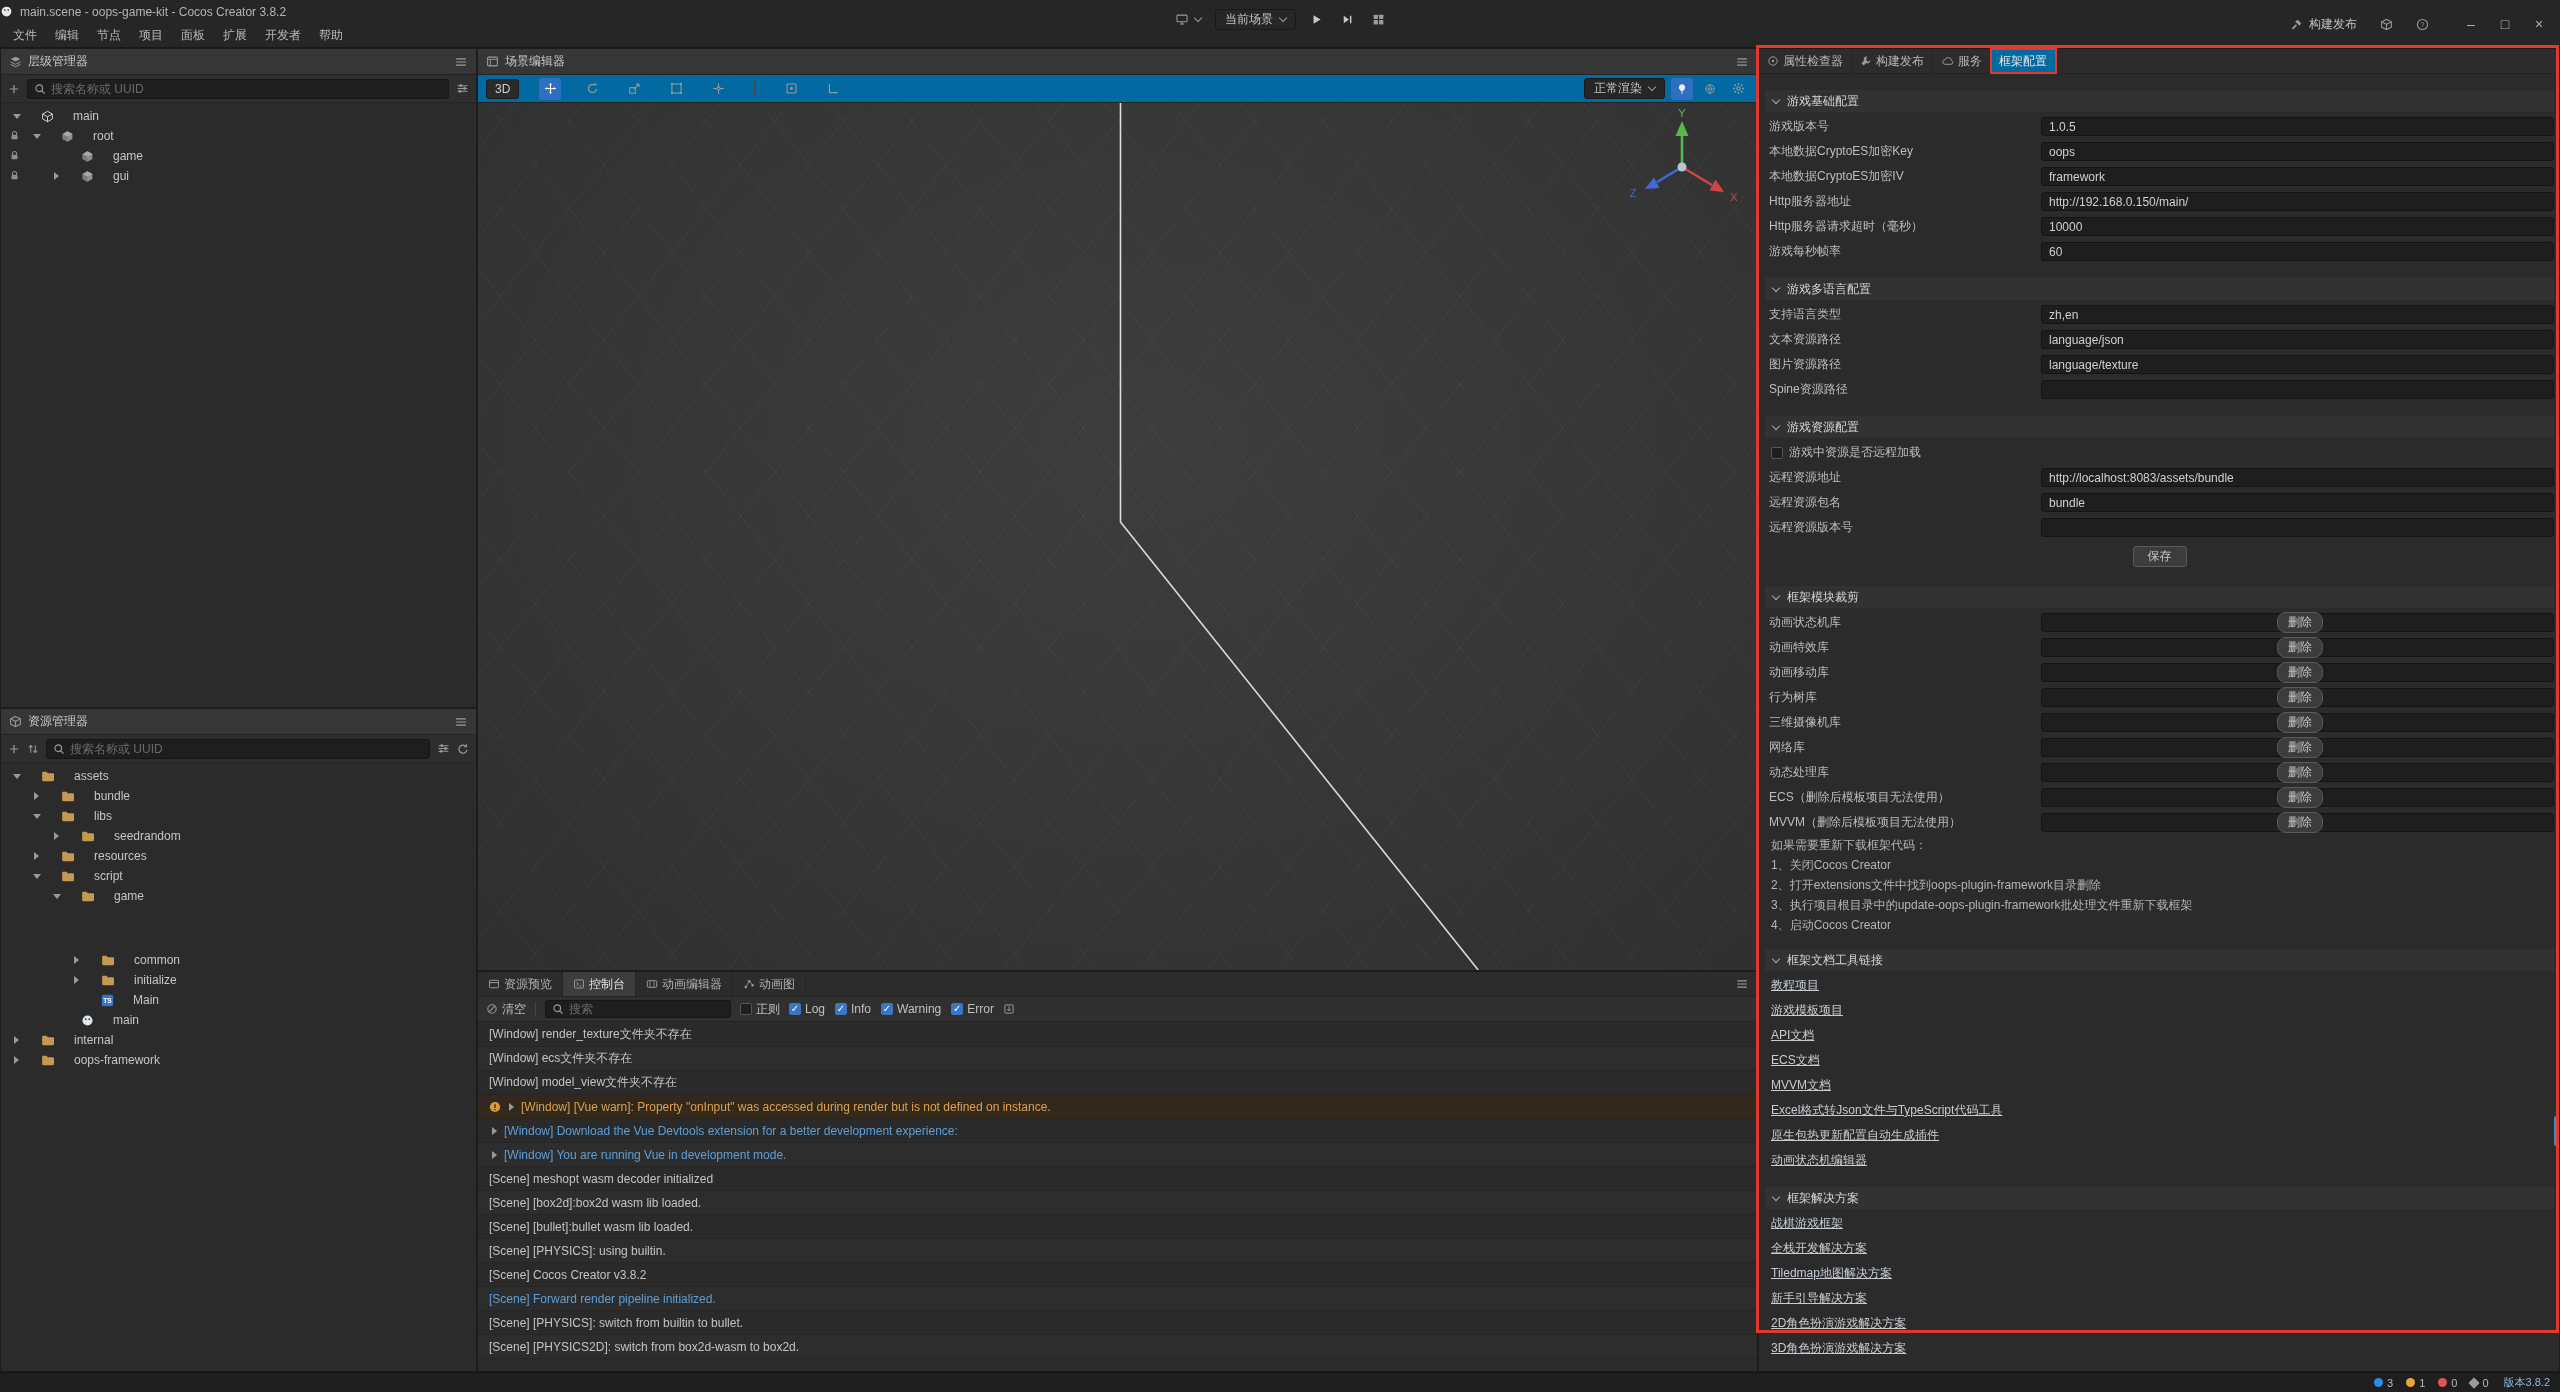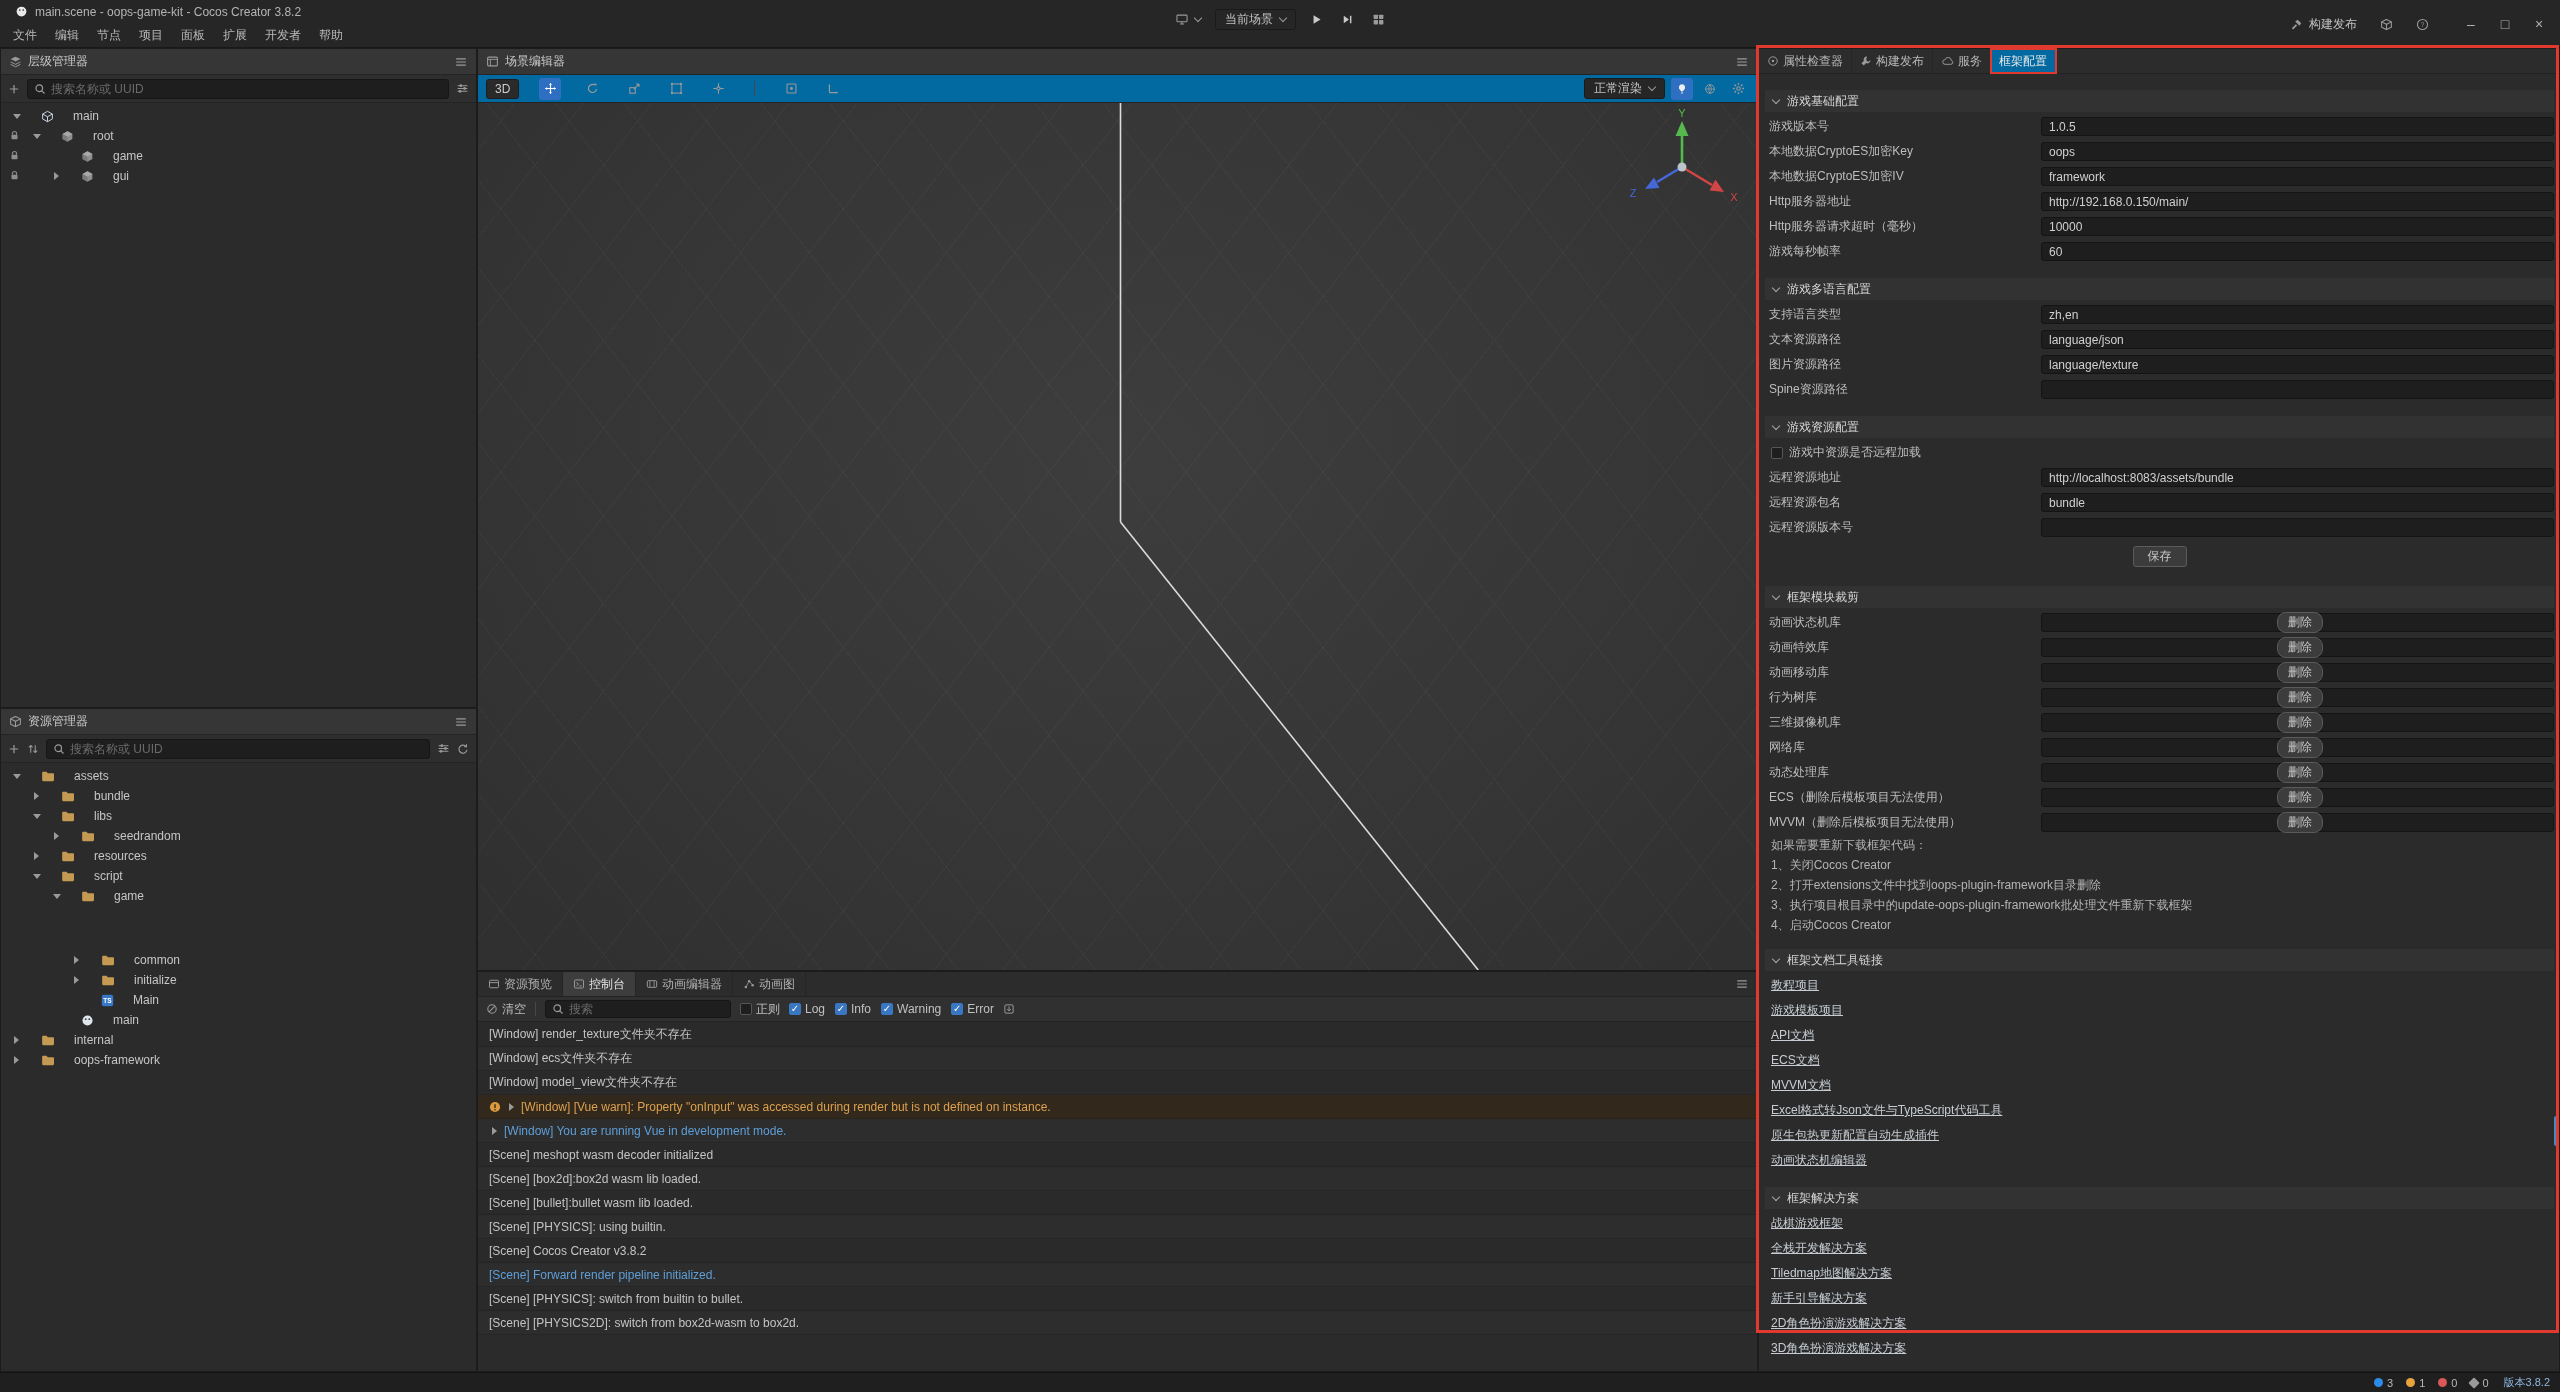--- a/index.html
+++ b/index.html
@@ -4,21 +4,21 @@
 <style>
   *{box-sizing:border-box;margin:0;padding:0}
   html,body{background:#111}
   .app{position:relative;width:2560px;height:1392px;background:#2b2b2b;overflow:hidden;
        font-family:"Liberation Sans","DejaVu Sans",sans-serif;font-size:12px;color:#bdbdbd;
        --annot:#e03a2e}
   svg{display:block}
 
   
   .topbar{position:absolute;left:0;top:0;width:100%;height:48px;background:#262626;border-bottom:1px solid #191919;z-index:10}
-  .title-row{display:flex;align-items:center;gap:7px;height:23px;padding-left:15px;color:#b4b4b4}
+  .title-row{display:flex;align-items:center;gap:7px;height:23px;padding-left:0;color:#b4b4b4}
   .menu-row{display:flex;align-items:center;height:25px;padding-left:4px}
   .menu-item{padding:0 9px;height:20px;display:flex;align-items:center;border-radius:3px;color:#b8b8b8}
   .toolbar-center{position:absolute;left:50%;top:9px;transform:translateX(-50%);display:flex;align-items:center;gap:10px}
   .toolbar-right{position:absolute;right:6px;top:0;height:48px;display:flex;align-items:center;gap:15px}
   .tbtn{display:flex;align-items:center;gap:6px;color:#c0c0c0;padding:2px 4px;border-radius:3px}
   .tselect{height:21px;background:#262626;border:1px solid #1a1a1a;border-radius:3px;display:flex;align-items:center;gap:7px;padding:0 9px;color:#c2c2c2}
   .chev{width:6px;height:6px;border-right:1.4px solid #9a9a9a;border-bottom:1.4px solid #9a9a9a;transform:rotate(45deg);margin-top:-3px;flex:none}
   .winctrls{display:flex;align-items:center;gap:4px;margin-left:8px}
   .winctrls span{width:30px;height:30px;display:flex;align-items:center;justify-content:center;font-size:14px;color:#b0b0b0}
 
@@ -762,20 +762,26 @@
               <circle cx="8" cy="8" r="6.8" fill="#d89a3c"></circle>
               <path d="M8 4.2v5" stroke="#26211a" stroke-width="1.7"></path>
               <circle cx="8" cy="11.6" r="1" fill="#26211a"></circle>
             </svg>
           </span>
           <span class="lexp">
             <span class="tri-r"></span>
           </span>
           <span class="ltext">[Window] [Vue warn]: Property "onInput" was accessed during render but is not defined on instance.</span>
         </div>
+        <div class="lrow info">
+          <span class="lexp">
+            <span class="tri-r"></span>
+          </span>
+          <span class="ltext">[Window] Download the Vue Devtools extension for a better development experience:</span>
+        </div>
         <div class="lrow info odd">
           <span class="lexp">
             <span class="tri-r"></span>
           </span>
           <span class="ltext">[Window] You are running Vue in development mode.</span>
         </div>
         <div class="lrow log">
           <span class="ltext">[Scene] meshopt wasm decoder initialized</span>
         </div>
         <div class="lrow log odd">

